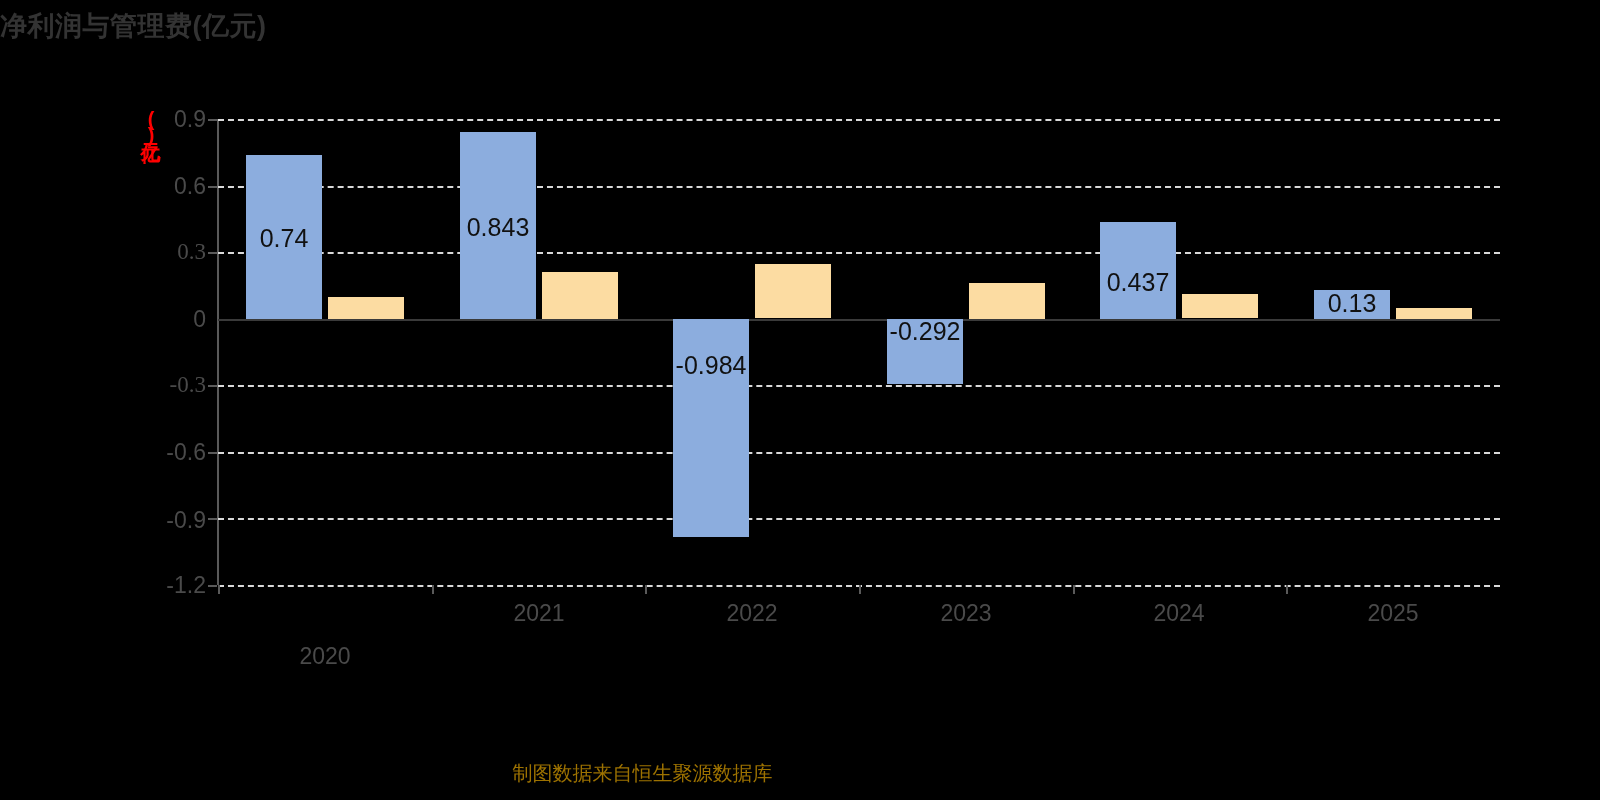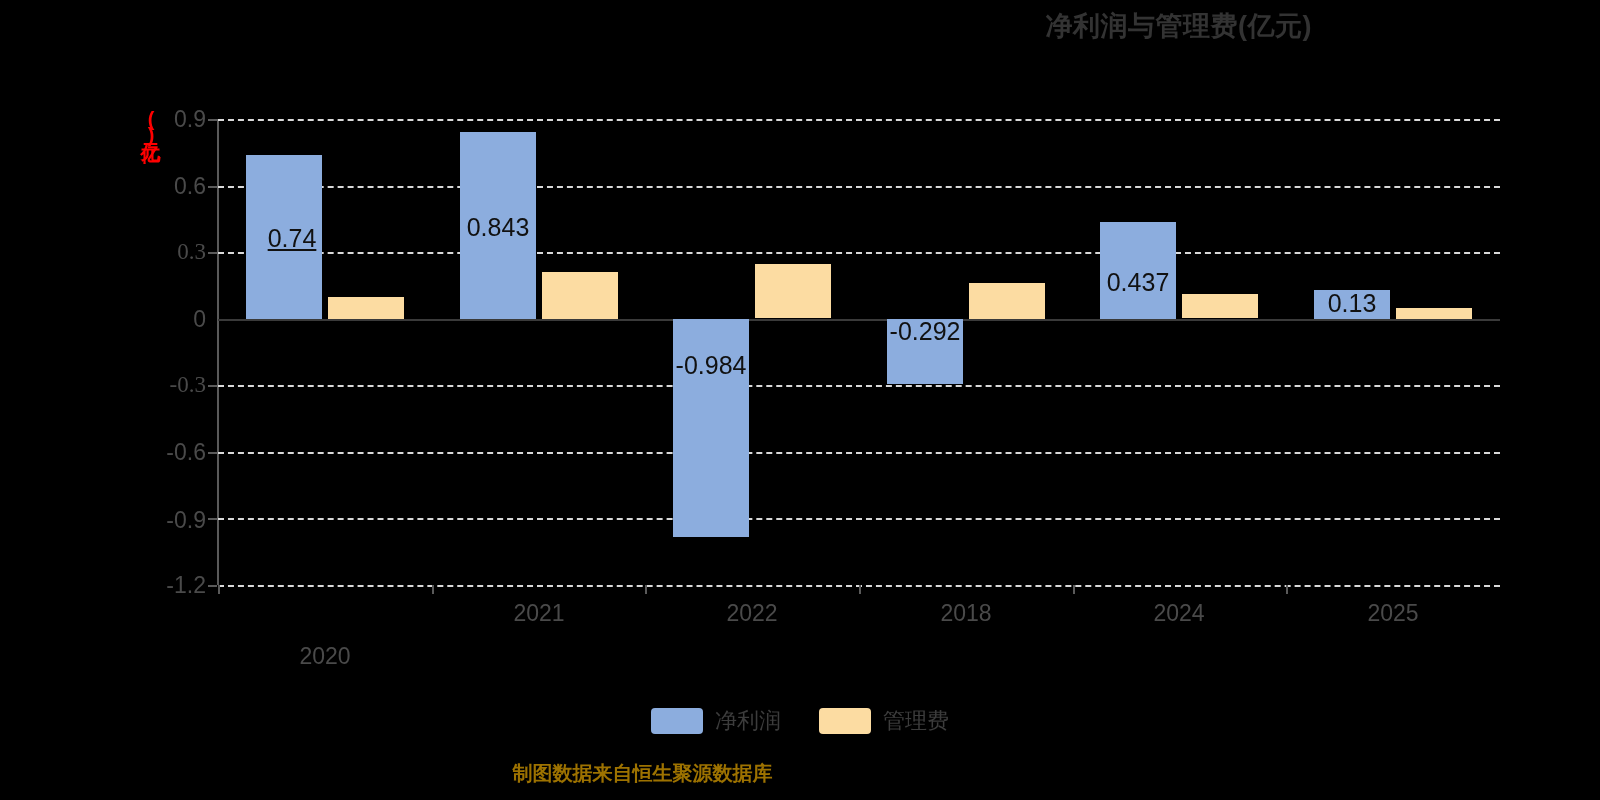--- a/index.html
+++ b/index.html
@@ -18,21 +18,21 @@
     position: absolute;
     left: 0; top: 0;
     width: 1600px;
     height: 800px;
   }
   .chart-title {
     position: absolute;
     left: 0;
     top: 8px;
     width: 1312px;
-    text-align: right;
+    text-align: left;
     font-size: 27px;
     font-weight: bold;
     color: #333333;
     letter-spacing: 0.5px;
   }
   .gridline {
     position: absolute;
     left: 0;
     width: 1282px;
     height: 0;
@@ -128,21 +128,21 @@
     color: #3c3c3c;
   }
   .footer-note {
     position: absolute;
     left: 0;
     top: 760px;
     width: 1285px;
     text-align: center;
     font-size: 20px;
     color: #9d7200;
-    font-weight: bold;
+    font-weight: normal;
   }
 </style>
 </head>
 <body>
 
 <div id="chart-root">
 
   <div class="chart-title">净利润与管理费(亿元)</div>
 
   <div class="yaxis-unit">(亿元)</div>
@@ -177,52 +177,42 @@
       <div class="ytick-label" style="top: 585px;">-1.2</div>
     </div>
   <div id="xtick-layer">
       <div class="xtick" style="left: 218px;"></div>
       <div class="xtick-label" style="left: 325px; margin-top: 43px;">2020</div>
       <div class="xtick" style="left: 432px;"></div>
       <div class="xtick-label" style="left: 539px;">2021</div>
       <div class="xtick" style="left: 645px;"></div>
       <div class="xtick-label" style="left: 752px;">2022</div>
       <div class="xtick" style="left: 859px;"></div>
-      <div class="xtick-label" style="left: 966px;">2018</div>
+      <div class="xtick-label" style="left: 966px;">2023</div>
       <div class="xtick" style="left: 1073px;"></div>
       <div class="xtick-label" style="left: 1179px;">2024</div>
       <div class="xtick" style="left: 1286px;"></div>
       <div class="xtick-label" style="left: 1393px;">2025</div>
     </div>
   <div id="bars-layer">
       <div class="bar" style="left: 246px; top: 155px; width: 76px; height: 164px; background: rgb(140, 173, 222);"></div>
-      <div class="bar-label" style="left: 292px; top: 224px; text-decoration: underline;">0.74</div>
+      <div class="bar-label" style="left: 284px; top: 224px;">0.74</div>
       <div class="bar" style="left: 328px; top: 297px; width: 76px; height: 22px; background: rgb(252, 220, 162);"></div>
       <div class="bar" style="left: 460px; top: 132px; width: 76px; height: 187px; background: rgb(140, 173, 222);"></div>
       <div class="bar-label" style="left: 498px; top: 213px;">0.843</div>
       <div class="bar" style="left: 542px; top: 272px; width: 76px; height: 47px; background: rgb(252, 220, 162);"></div>
       <div class="bar" style="left: 673px; top: 319px; width: 76px; height: 218px; background: rgb(140, 173, 222);"></div>
       <div class="bar-label" style="left: 711px; top: 351px;">-0.984</div>
       <div class="bar" style="left: 755px; top: 264px; width: 76px; height: 54px; background: rgb(252, 220, 162);"></div>
       <div class="bar" style="left: 887px; top: 319px; width: 76px; height: 65px; background: rgb(140, 173, 222);"></div>
       <div class="bar-label" style="left: 925px; top: 317px;">-0.292</div>
       <div class="bar" style="left: 969px; top: 283px; width: 76px; height: 36px; background: rgb(252, 220, 162);"></div>
       <div class="bar" style="left: 1100px; top: 222px; width: 76px; height: 97px; background: rgb(140, 173, 222);"></div>
       <div class="bar-label" style="left: 1138px; top: 256px; margin-top: 12px;">0.437</div>
       <div class="bar" style="left: 1182px; top: 294px; width: 76px; height: 24px; background: rgb(252, 220, 162);"></div>
       <div class="bar" style="left: 1314px; top: 290px; width: 76px; height: 29px; background: rgb(140, 173, 222);"></div>
       <div class="bar-label" style="left: 1352px; top: 289px;">0.13</div>
       <div class="bar" style="left: 1396px; top: 308px; width: 76px; height: 11px; background: rgb(252, 220, 162);"></div>
     </div>
 
-  <div class="legend" id="legend-layer">
-      <div class="legend-item">
-        <span class="legend-swatch" style="background: rgb(140, 173, 222);"></span>
-        <span class="legend-text">净利润</span>
-      </div>
-      <div class="legend-item">
-        <span class="legend-swatch" style="background: rgb(252, 220, 162);"></span>
-        <span class="legend-text">管理费</span>
-      </div>
-    </div>
 
   <div class="footer-note">制图数据来自恒生聚源数据库</div>
 </div>
 
 </body></html>

